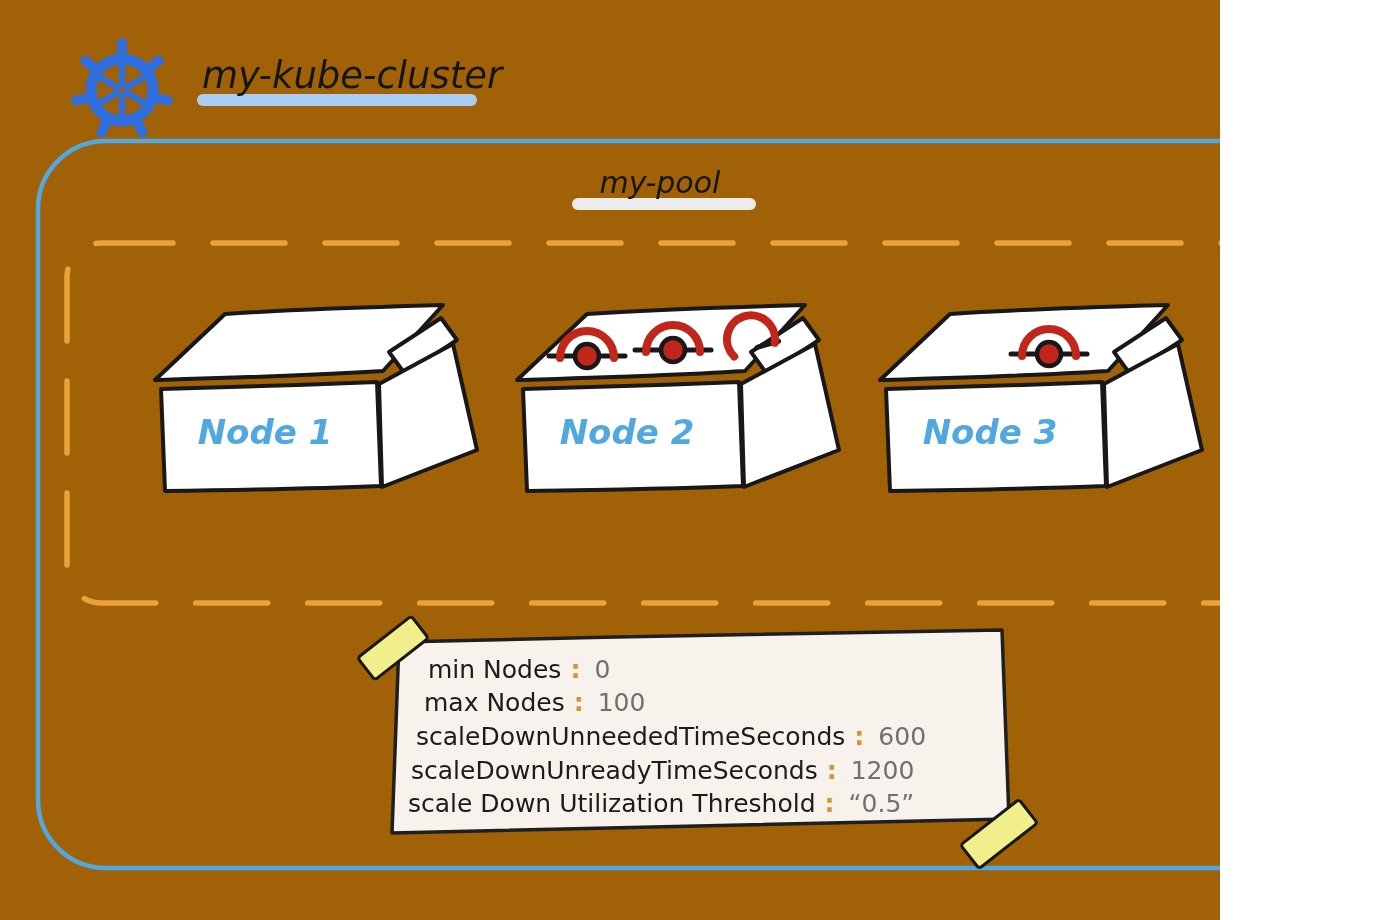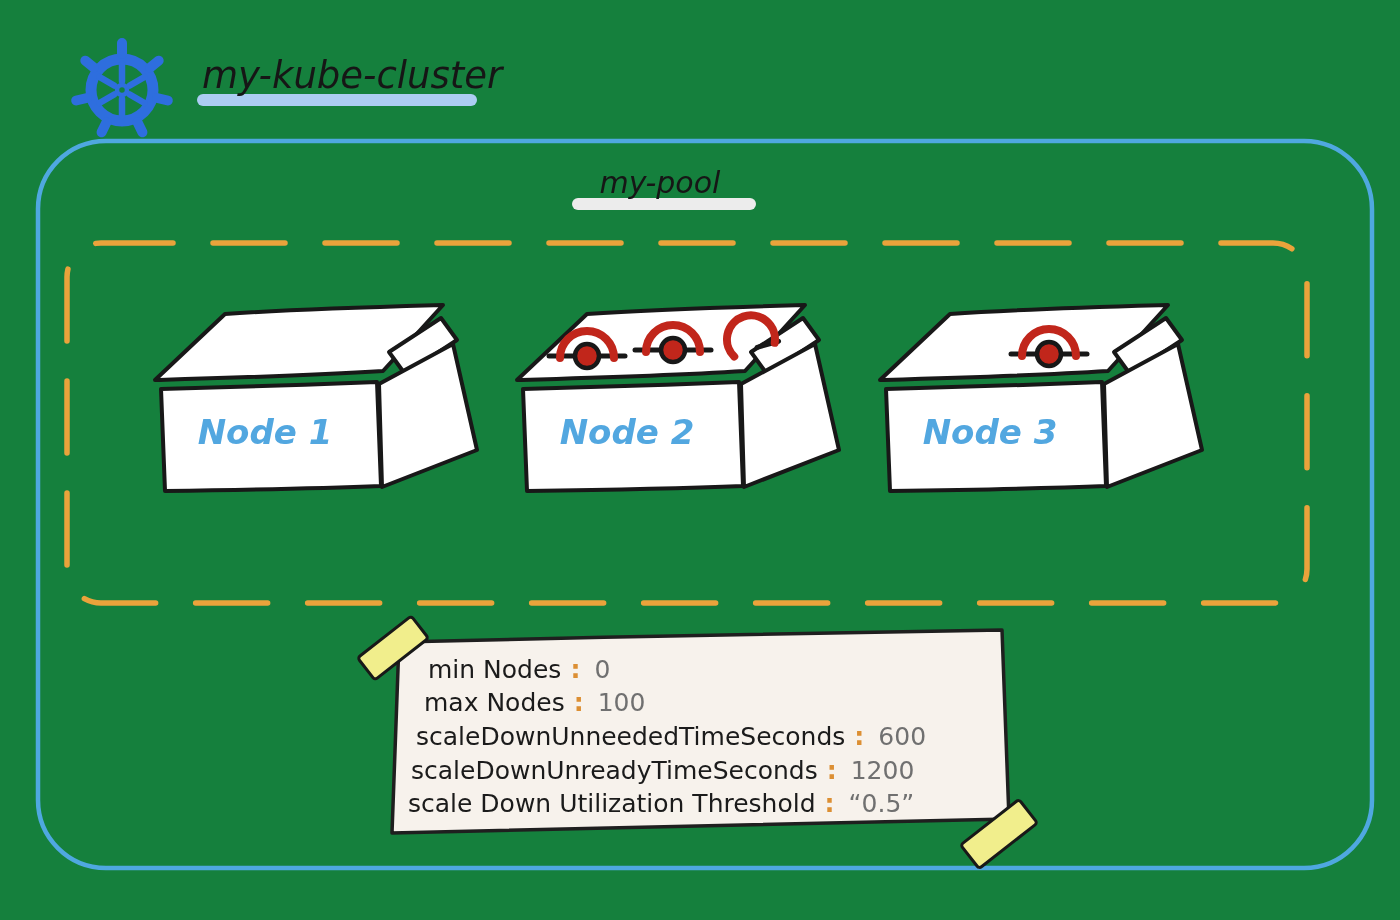--- a/index.html
+++ b/index.html
@@ -1,16 +1,16 @@
 <!DOCTYPE html>
 <html style="--k8s-blue: #2e6ede; --cluster-border: #4fa8e0; --node-label-blue: #52a7e0; --pool-dash-orange: #eaa33b; --pod-red: #c1261b; --ink-black: #181818; --note-bg: #f7f2ec; --note-border: #1f1f1f; --tape-yellow: #f1ee8c; --value-gray: #707070; --colon-orange: #dc8f33; --title-underline: #accdf3; --pool-underline: #ececec;"><head>
 <meta charset="utf-8">
 <style>
   html,body{margin:0;padding:0;background:#ffffff;}
-  .canvas{position:relative;width:1400px;height:920px;background:#15803d;overflow:hidden;}
+  .canvas{position:relative;width:1220px;height:920px;background:#a16207;overflow:hidden;}
   svg{display:block;}
   text{font-family:"DejaVu Sans", sans-serif;}
 
   
   .ink{fill:#ffffff;stroke:var(--ink-black,#181818);stroke-width:4;stroke-linejoin:round;stroke-linecap:round;}
   .cluster-rect{fill:none;stroke:var(--cluster-border,#4fa8e0);stroke-width:4.5;}
   .pool-rect{fill:none;stroke:var(--pool-dash-orange,#eaa33b);stroke-width:5.5;stroke-dasharray:72 40;stroke-linecap:round;}
 
   
   .wheel{fill:none;stroke:var(--k8s-blue,#2e6ede);stroke-linecap:round;}

